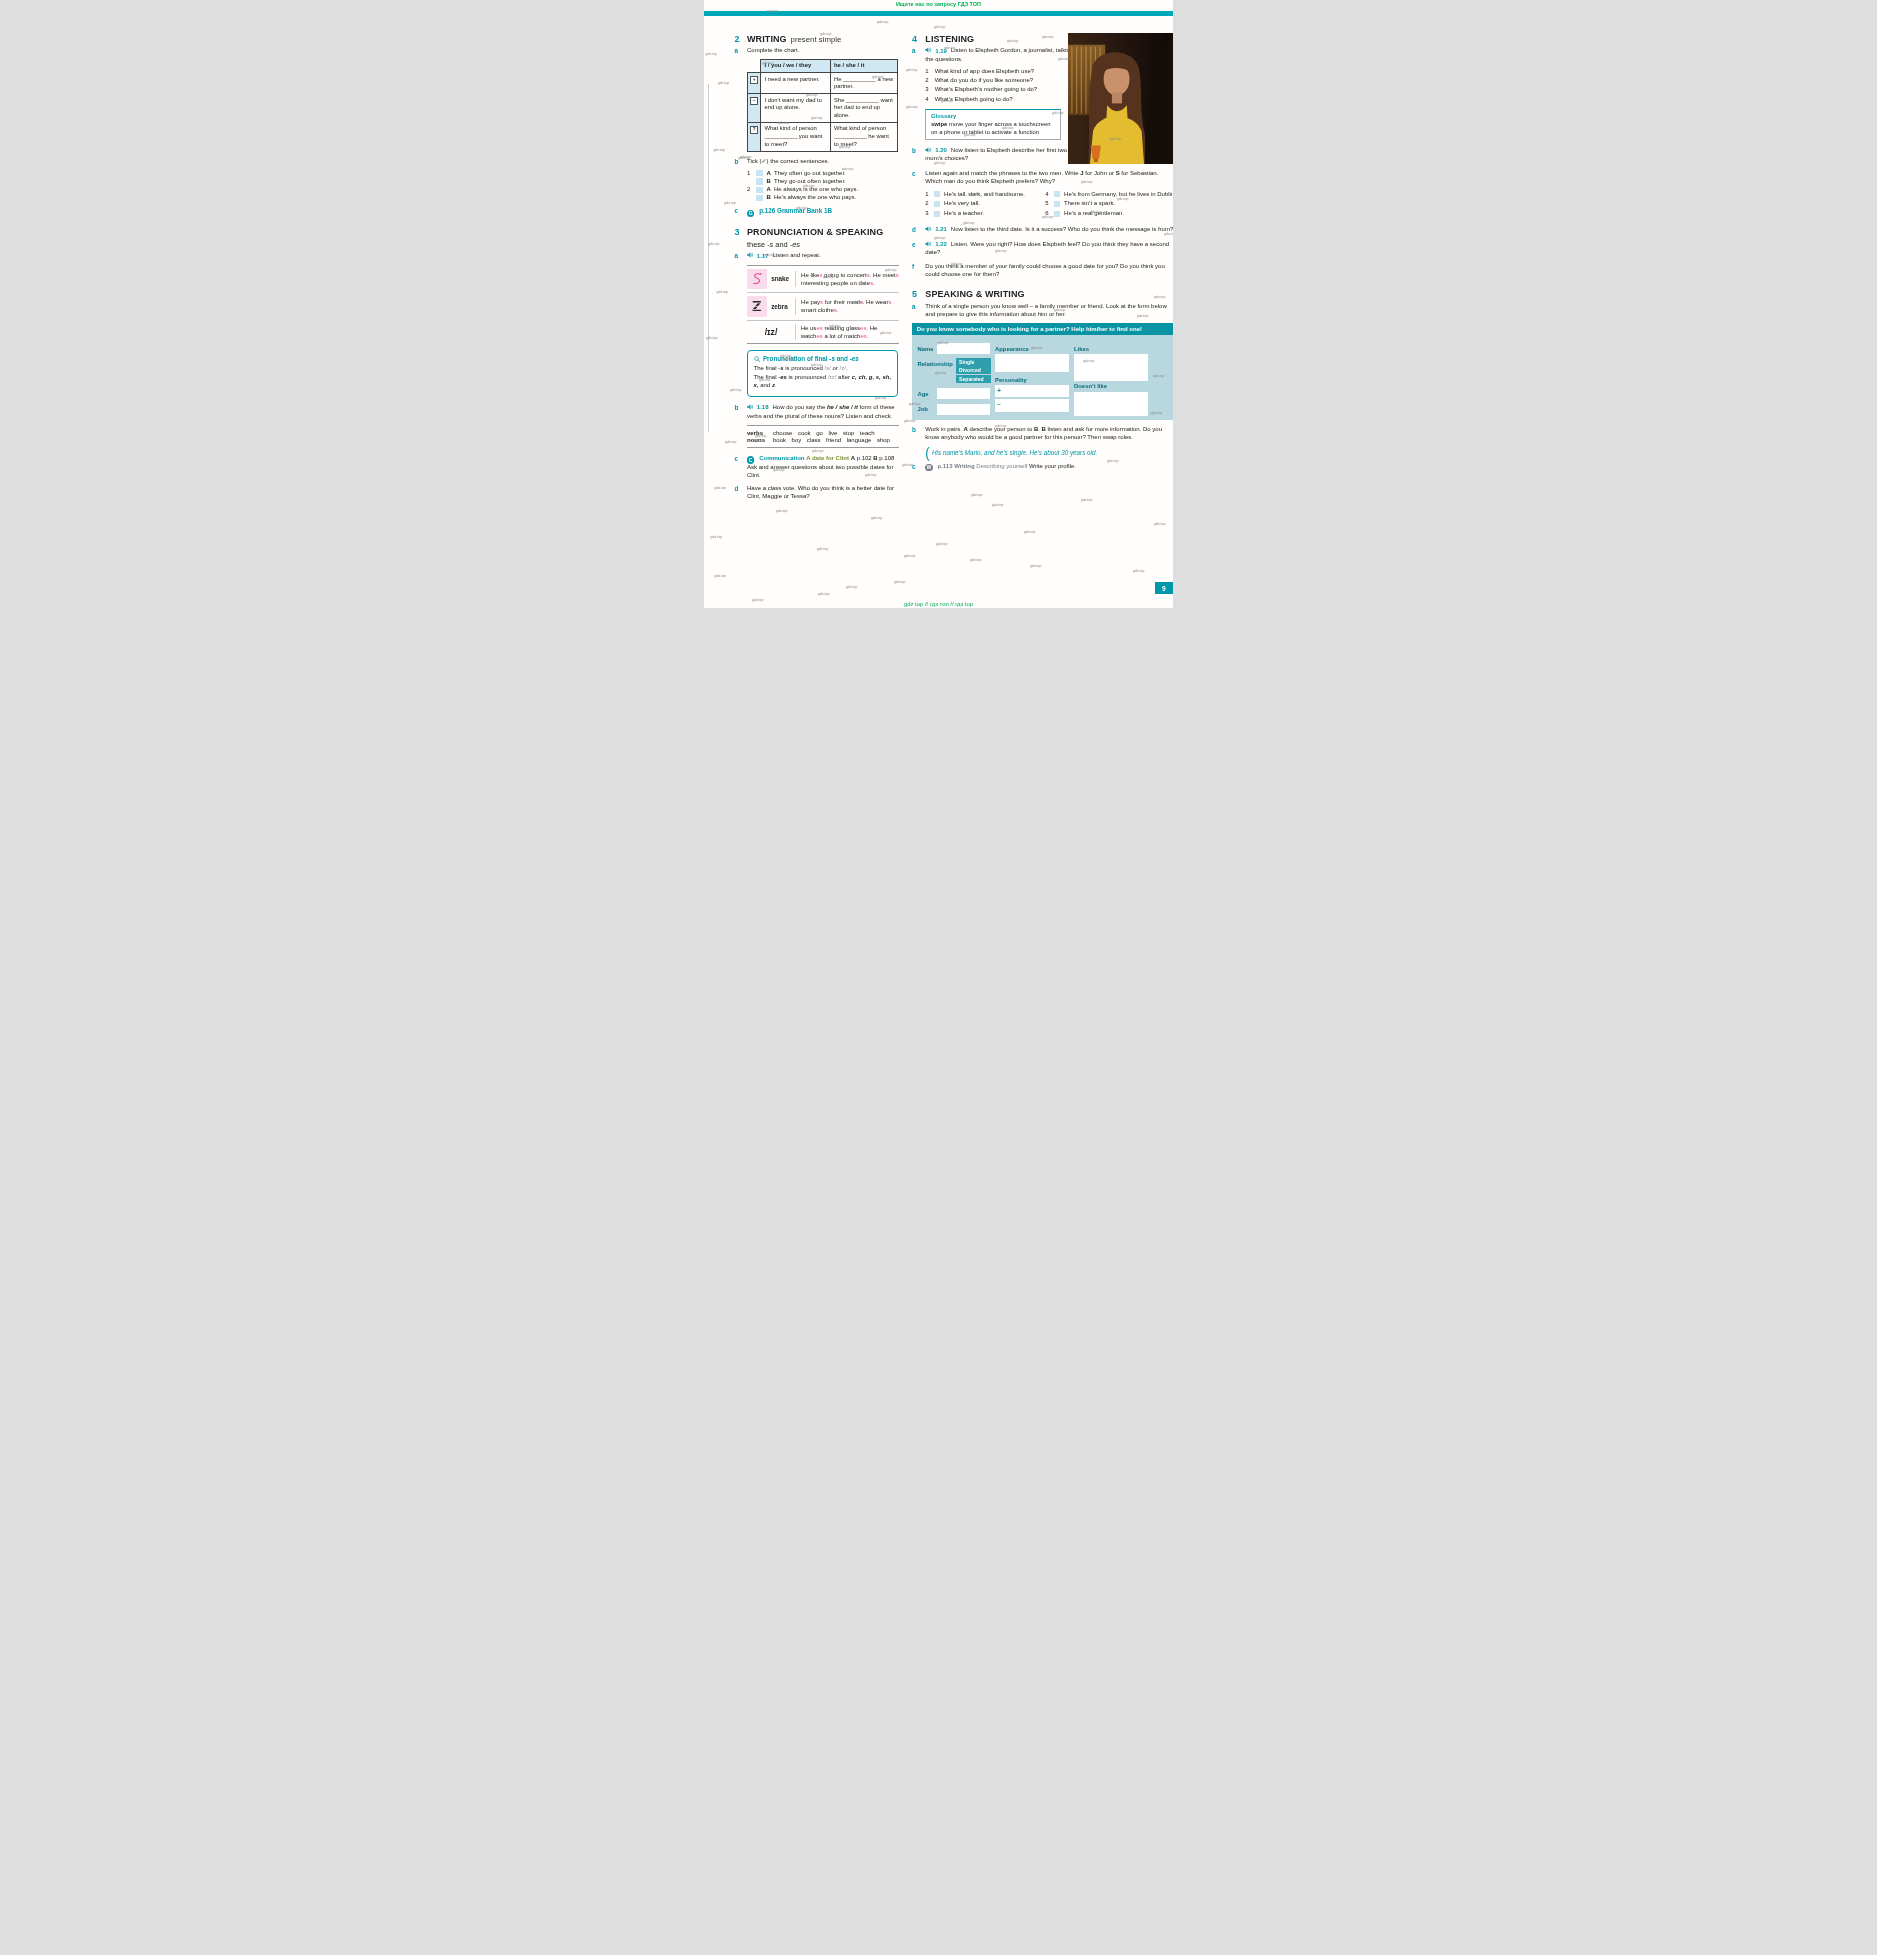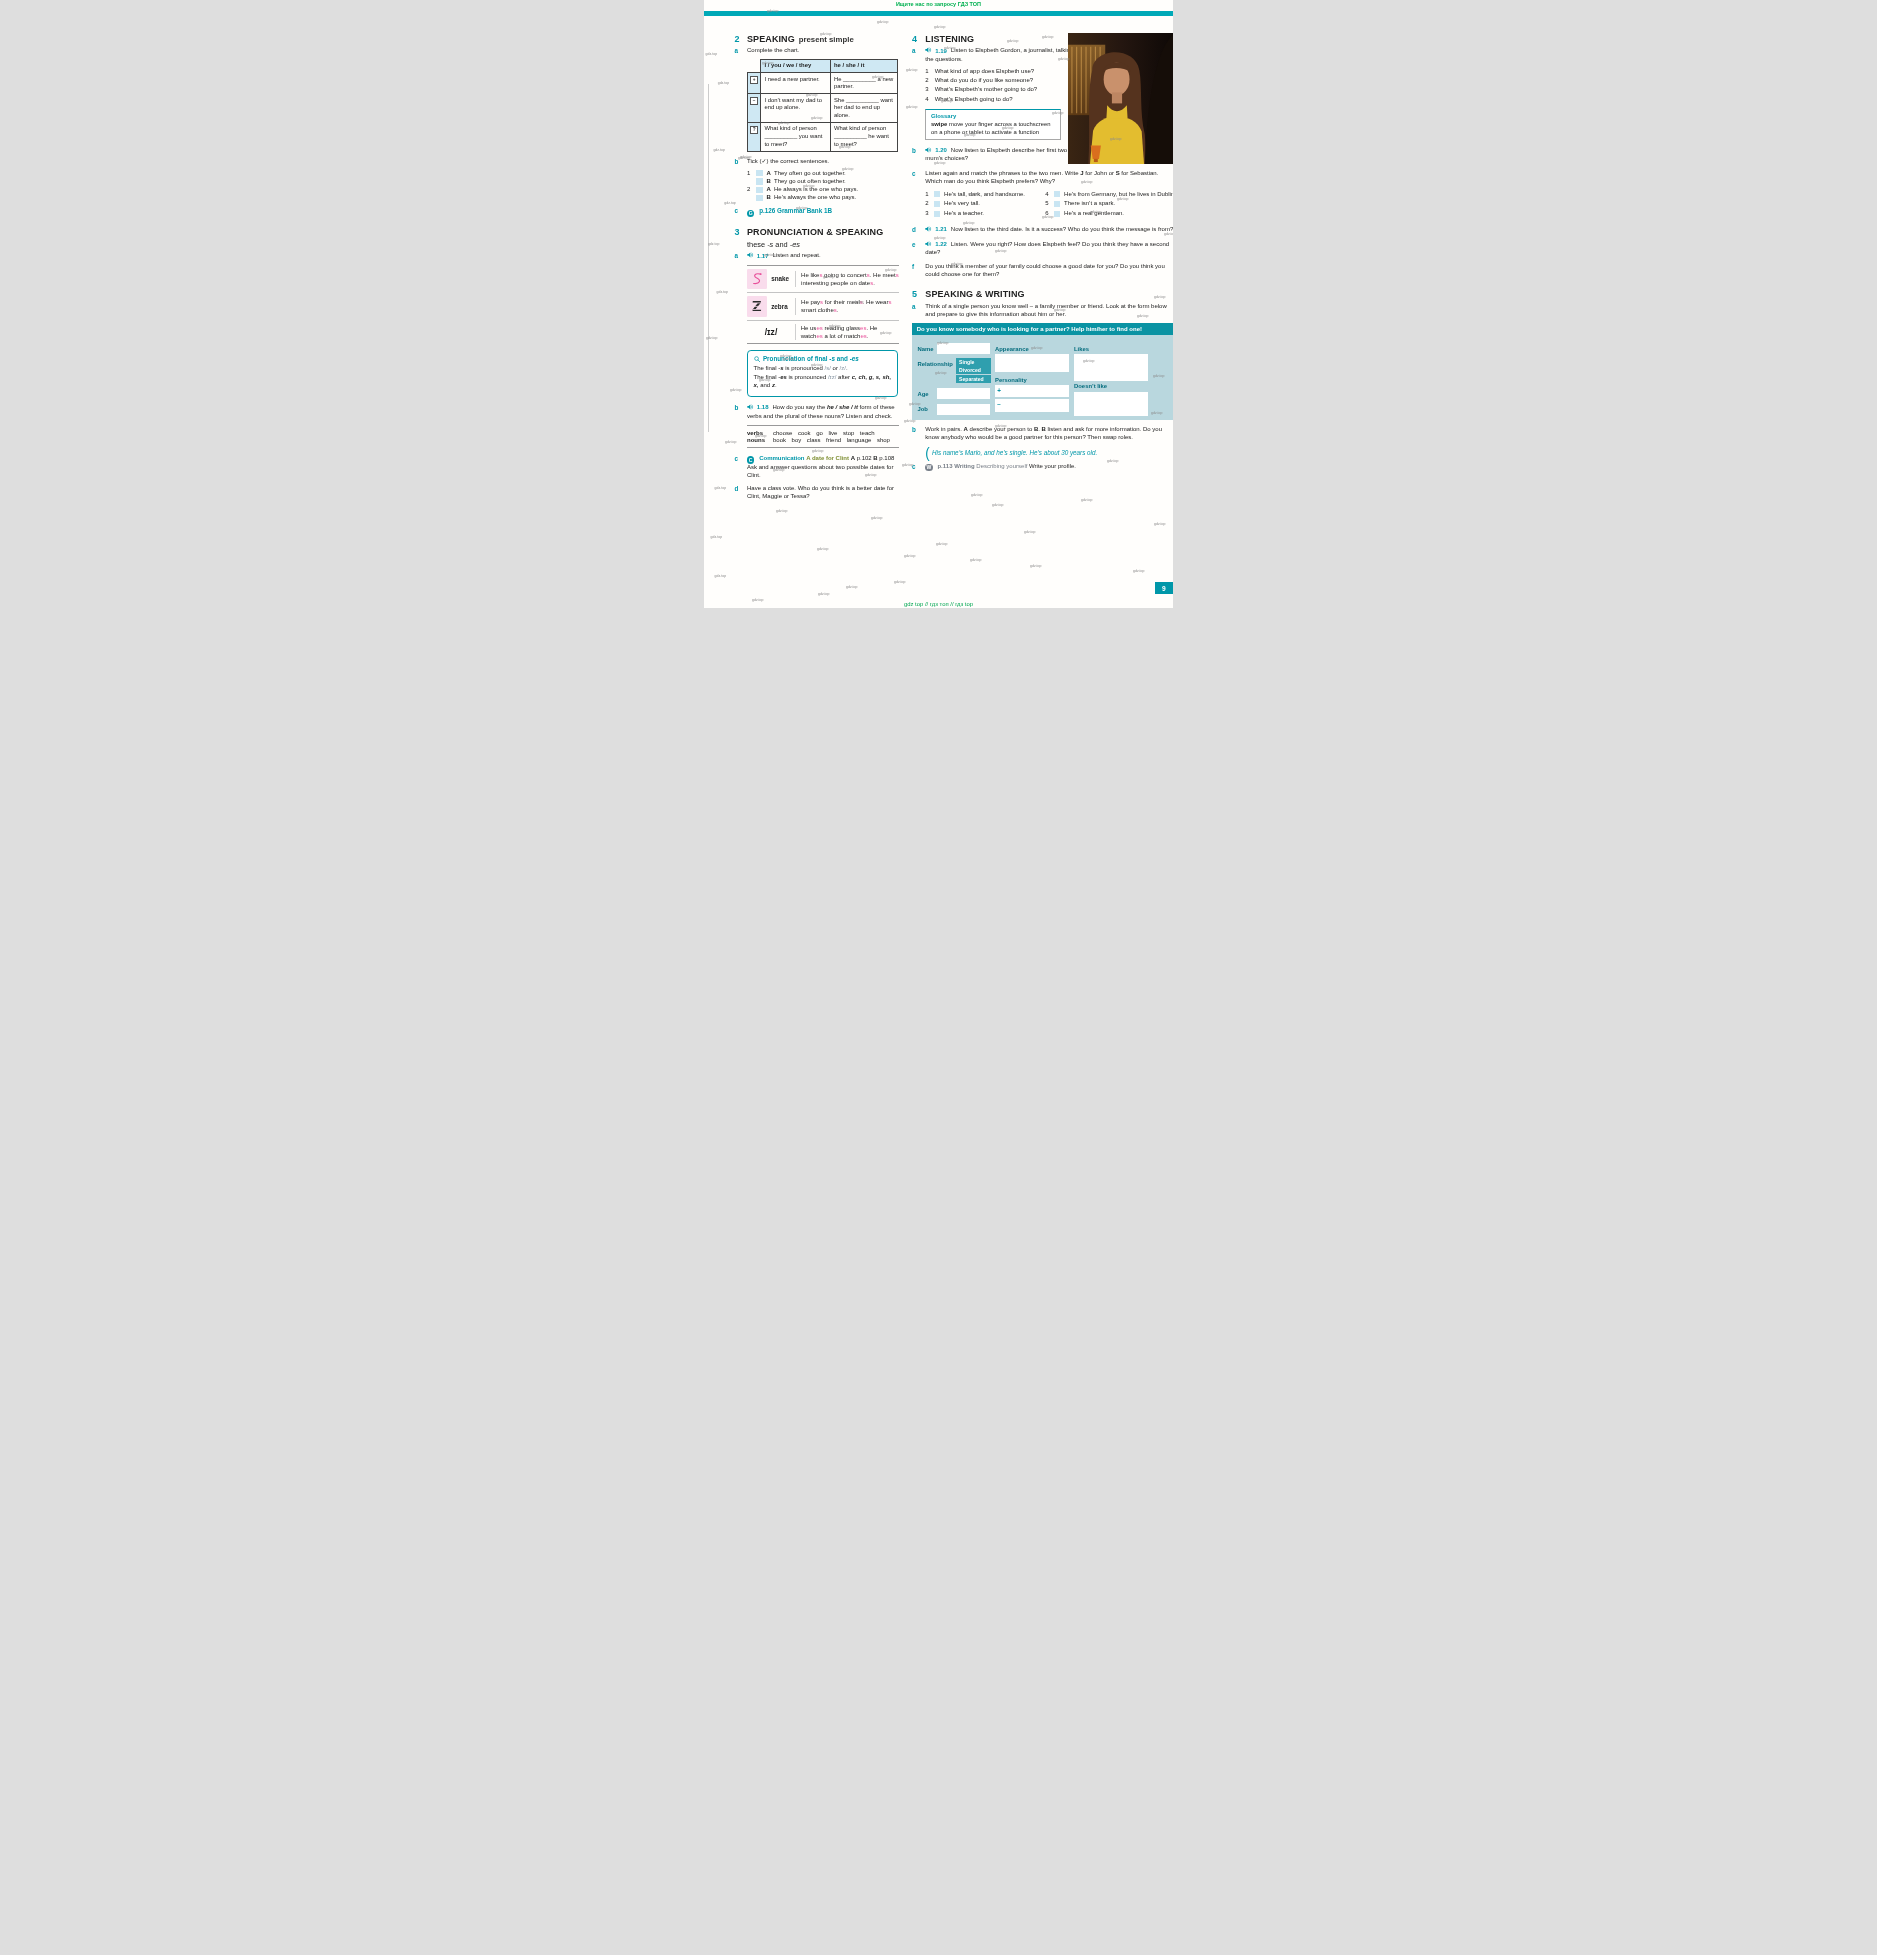--- a/index.html
+++ b/index.html
@@ -13,21 +13,21 @@
   .scan-line{position:absolute;left:3.9px;top:84px;width:0.4px;height:348px;background:#cccccc;}
 
   .col{position:absolute;top:30.5px;}
   .col-left{left:30.5px;width:164px;}
   .col-right{left:208px;width:264px;}
 
   .sec-head{display:flex;align-items:baseline;margin:3.1px 0 3.9px 0;}
   .sec-num{color:#0097a9;font-weight:800;font-size:9px;flex:0 0 12.5px;}
   .col-right .sec-num{flex:0 0 13.3px;}
   .sec-title{font-weight:800;font-size:9px;color:#222;letter-spacing:0.1px;margin-right:3.9px;}
-  .sec-sub{font-size:7.8px;color:#333;font-weight:bold;}
+  .sec-sub{font-size:7.8px;color:#333;}
   .sec-sub2{font-size:7.4px;color:#222;margin:-1.6px 0 3.9px 12.5px;}
 
   .ex{display:flex;margin:3.5px 0;}
   .ex-letter{flex:0 0 12.5px;color:#0097a9;font-weight:800;font-size:6.3px;line-height:1.3;}
   .col-right .ex-letter{flex:0 0 13.3px;}
   .ex-body{flex:1;font-size:6px;line-height:1.32;}
   .ex-body p{margin:0;}
 
   .audio-ico{display:inline-block;vertical-align:-0.8px;margin-right:1.6px;}
   .audio-num{color:#0097a9;font-weight:800;margin-right:2.3px;}
@@ -213,21 +213,21 @@
       <span class="wm" style="left: 48px; top: 598px;">gdz.top</span>
       <span class="wm" style="left: 34px; top: 156px;">gdz.top</span>
       <span class="wm" style="left: 79px; top: 357px;">gdz.top</span>
     </div>
   <div class="scan-line"></div>
 
   <div class="col col-left">
 
     <div class="sec-head">
       <span class="sec-num">2</span>
-      <span class="sec-title">SPEAKING</span>
+      <span class="sec-title">WRITING</span>
       <span class="sec-sub">present simple</span>
     </div>
 
     <div class="ex">
       <span class="ex-letter">a</span>
       <div class="ex-body">
           <p>Complete the chart.</p>
         </div>
     </div>
 

